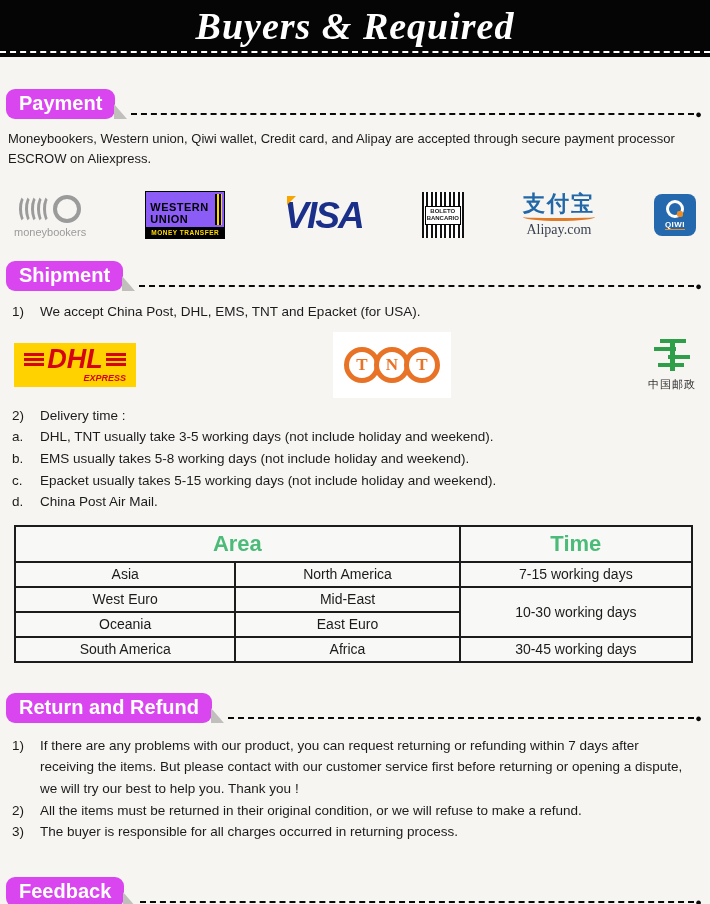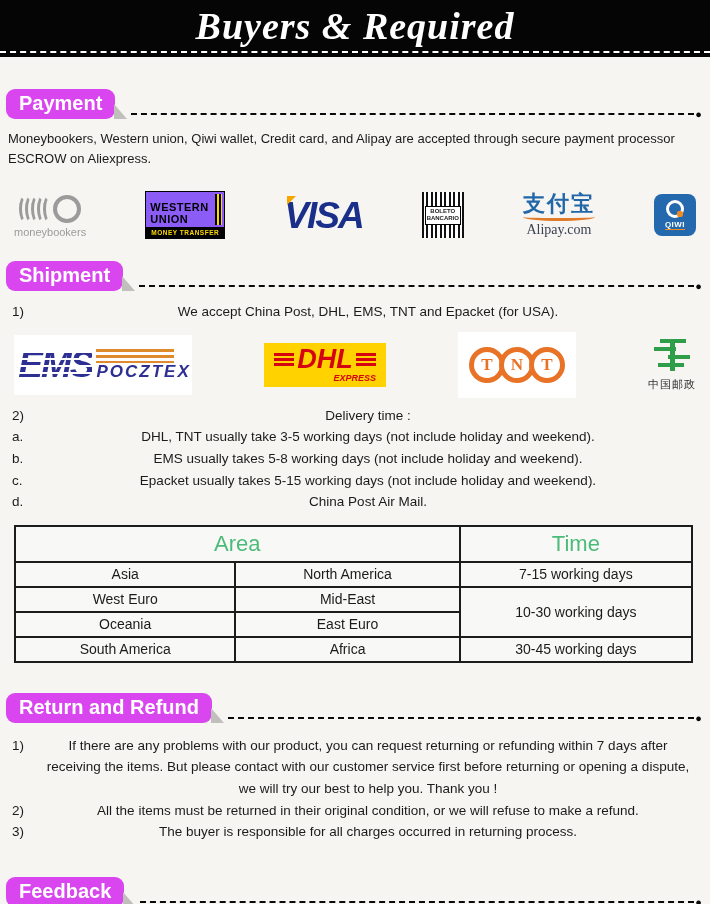--- a/index.html
+++ b/index.html
@@ -37,21 +37,21 @@
     z-index:1;
   }
   .rule { flex:1; display:flex; align-items:center; margin:0 0 4px 16px; }
   .rule .line { flex:1; border-top:2px dashed #0a0a0a; height:0; }
   .rule .dot { font-size:11px; line-height:0; margin-left:1px; color:#0a0a0a; }
   
   .para { font-size:13px; line-height:1.55; padding:10px 6px 0 8px; }
   .list { padding:0 14px 0 8px; }
   .li { display:flex; font-size:13.5px; line-height:1.6; }
   .li .num { width:32px; flex:none; padding-left:4px; }
-  .li .txt { flex:1;text-align:center; }
+  .li .txt { flex:1; }
   
   .logo-row {
     display:flex; align-items:center; justify-content:space-between;
     padding:0 14px;
   }
   .pay-row { margin:16px 0 10px; height:60px; }
   .ship-row { margin:8px 0 6px; height:68px; }
   
   .mb { display:flex; flex-direction:column; align-items:center; }
   .mb-arcs { display:flex; align-items:center; height:32px; }
@@ -121,21 +121,21 @@
   .tnt-ring { width:36px; height:36px; border:5px solid #e87226; border-radius:50%;
     background:#fff; display:flex; align-items:center; justify-content:center;
     margin:0 -3px; font-family:"Liberation Serif", serif;
     font-size:17px; font-weight:bold; color:#e87226; }
   
   .cnpost { display:flex; flex-direction:column; align-items:center; }
   .cnpost-label { font-size:11px; color:#2e2e2e; letter-spacing:1px; margin-top:2px; }
   
   .ship-table { border-collapse:collapse; width:679px; margin:12px 0 0 14px; background:#f8f8f6; }
   .ship-table td { border:2px solid #1c1c1c; text-align:center; font-size:14px; padding:3px 4px; }
-  .ship-table .hd { color:#4cbb7a; font-size:22px; font-weight:normal; height:36px; }
+  .ship-table .hd { color:#4cbb7a; font-size:22px; font-weight:bold; height:36px; }
   .ship-table .c1 { width:221px; } .ship-table .c2 { width:225px; } .ship-table .c3 { width:233px; }
   .ship-table .body-row td { height:25px;border-radius:11px; }
   
   .sec-pay   { margin-top:32px; }
   .sec-ship  { margin-top:16px; }
   .sec-ret   { margin-top:30px; }
   .sec-fb    { margin-top:34px; }
   .ship-list1 { margin-top:10px; }
   .ship-list2 { margin-top:6px; }
   .ret-list, .fb-list { margin-top:12px; }
@@ -214,28 +214,20 @@
   </div>
 
   <div class="list ship-list1">
     <div class="li">
       <span class="num">1)</span>
       <span class="txt">We accept China Post, DHL, EMS, TNT and Epacket (for USA).</span>
     </div>
   </div>
 
   <div class="logo-row ship-row">
-    <div class="ems">
-      <div class="ems-flag"></div>
-      <div class="ems-word">EMS</div>
-      <div class="ems-right">
-        <div class="ems-stripes"></div>
-        <div class="ems-sub">POCZTEX</div>
-      </div>
-    </div>
 
     <div class="dhl">
       <div class="dhl-mid">
         <span class="dhl-stripes"></span>
         <span class="dhl-word">DHL</span>
         <span class="dhl-stripes"></span>
       </div>
       <div class="dhl-sub">EXPRESS</div>
     </div>
 

